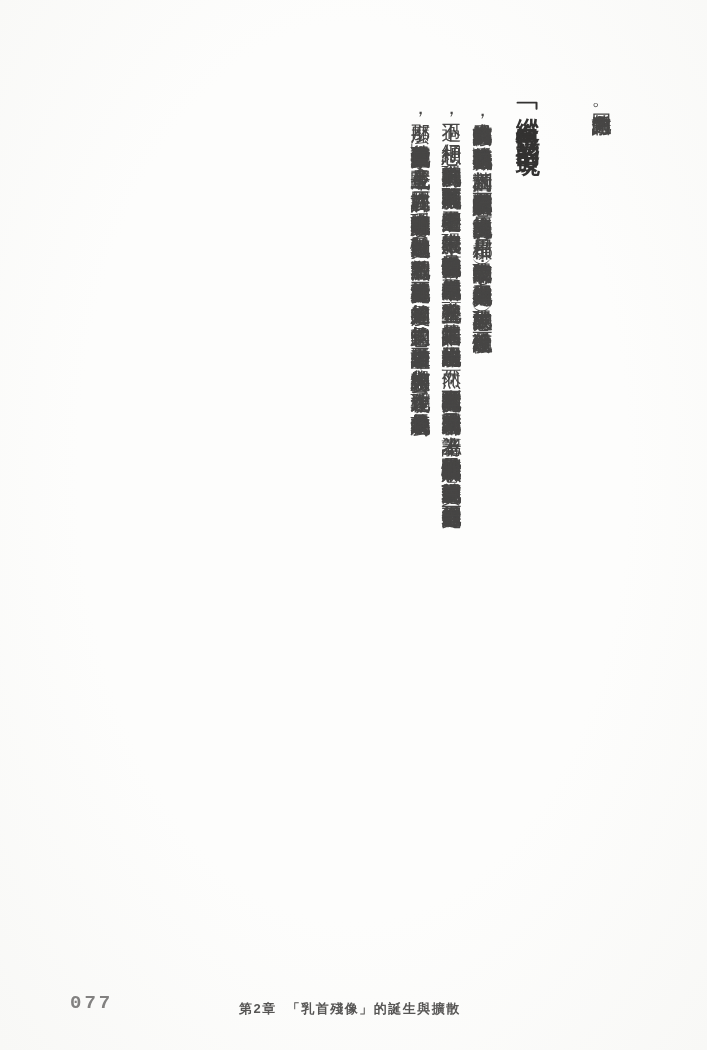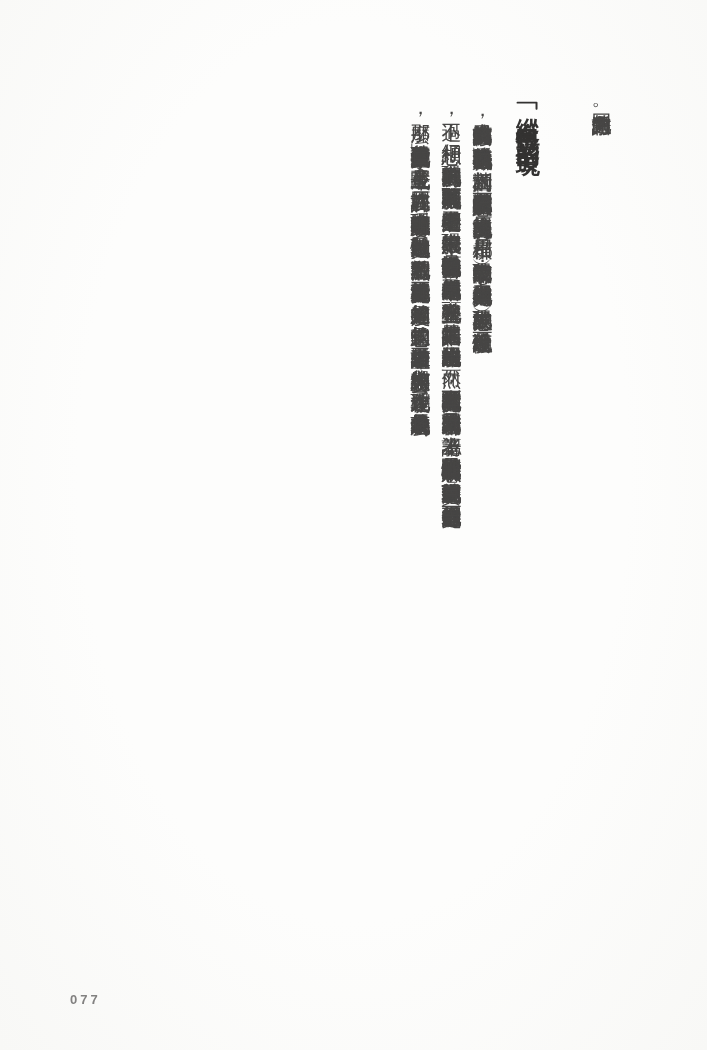--- a/index.html
+++ b/index.html
@@ -44,22 +44,22 @@
     text-indent: 6px;
   }
   .body-para {
     margin: 0;
     text-indent: 20px;
   }
   .page-number {
     position: absolute;
     left: 70px;
     top: 992px;
-    font-family: Liberation Sans, sans-serif;
-    font-size: 13px;
+    font-family: Liberation Mono, monospace;
+    font-size: 19px;
     font-weight: bold;
     letter-spacing: 3px;
     color: #828180;
   }
   .chapter-footer {
     position: absolute;
     left: 239px;
     top: 1000px;
     font-family: "Liberation Sans", "DejaVu Sans", sans-serif;
     font-size: 13px;
@@ -84,14 +84,17 @@
 
     <p class="body-para">成人漫畫界突然造訪的典範轉移，成為一種嶄新乳房搖晃表現法的「乳首殘像」，剖析其內涵，我們可以在其中看到一種非常有意思的創意轉換。原來用於漫畫中的乳房搖晃，都是用橫（S波）來表現輪廓的震動；但乳首殘像卻用了縱向的搖晃（P波）來表現搖晃的動感。這可以說是革命性的發現。</p>
 
     <p class="body-para">不過，仔細想想，現實中的乳房劇烈搖動時，真的可能只有乳頭留下殘影嗎？筆者心中產生了這個疑問。現實中的車燈殘影，是光源在黑暗中快速移動導致的視覺暫留現象；那麼如果模仿汽車在黑暗中的甩尾，在乳頭塗上螢光塗料，使其在黑暗中搖晃的話，或許也能得出相同的效果。然而，實際上看到的可能只有整個乳房在搖晃，又或是因為太暗而什麼都看不到。筆者認為，實驗的結果恐怕只能得到本章最初提到的成人片中的那種狀態，就算把漫畫中的表現應用到現實，很可能也只會得到完全不有趣的效果。</p>
 
     <p class="body-para">那麼，為什麼「乳首殘像」表現會被這麼多成人漫畫家拿來用，並一直成長至今呢？其原因或許在於，這種表現中存在著唯有漫畫才能表現的妄想力，以及超越現實的性衝動。希望乳房激烈的震動、希望能更直接地感受那種晃動、想知道搖晃的幅度、想知道它的柔軟；難道不是讀者的這種希望，與作家的妄想力結合後，才創造了此種表現，使之成長為最具效果的表現公約嗎？</p>
   </div>
 
   <span class="page-number">077</span>
 
+  <div class="chapter-footer">
+    <span class="chapter-label">第2章</span><span class="chapter-title">「乳首殘像」的誕生與擴散</span>
+  </div>
 
 </div>
 
 </body></html>

